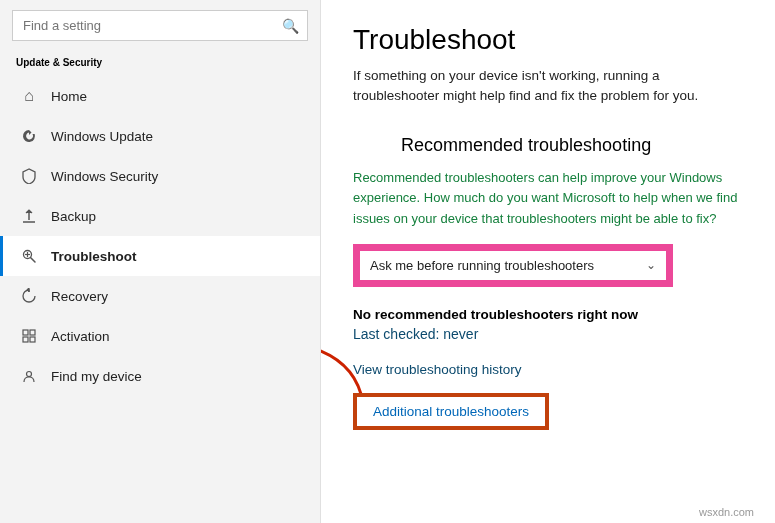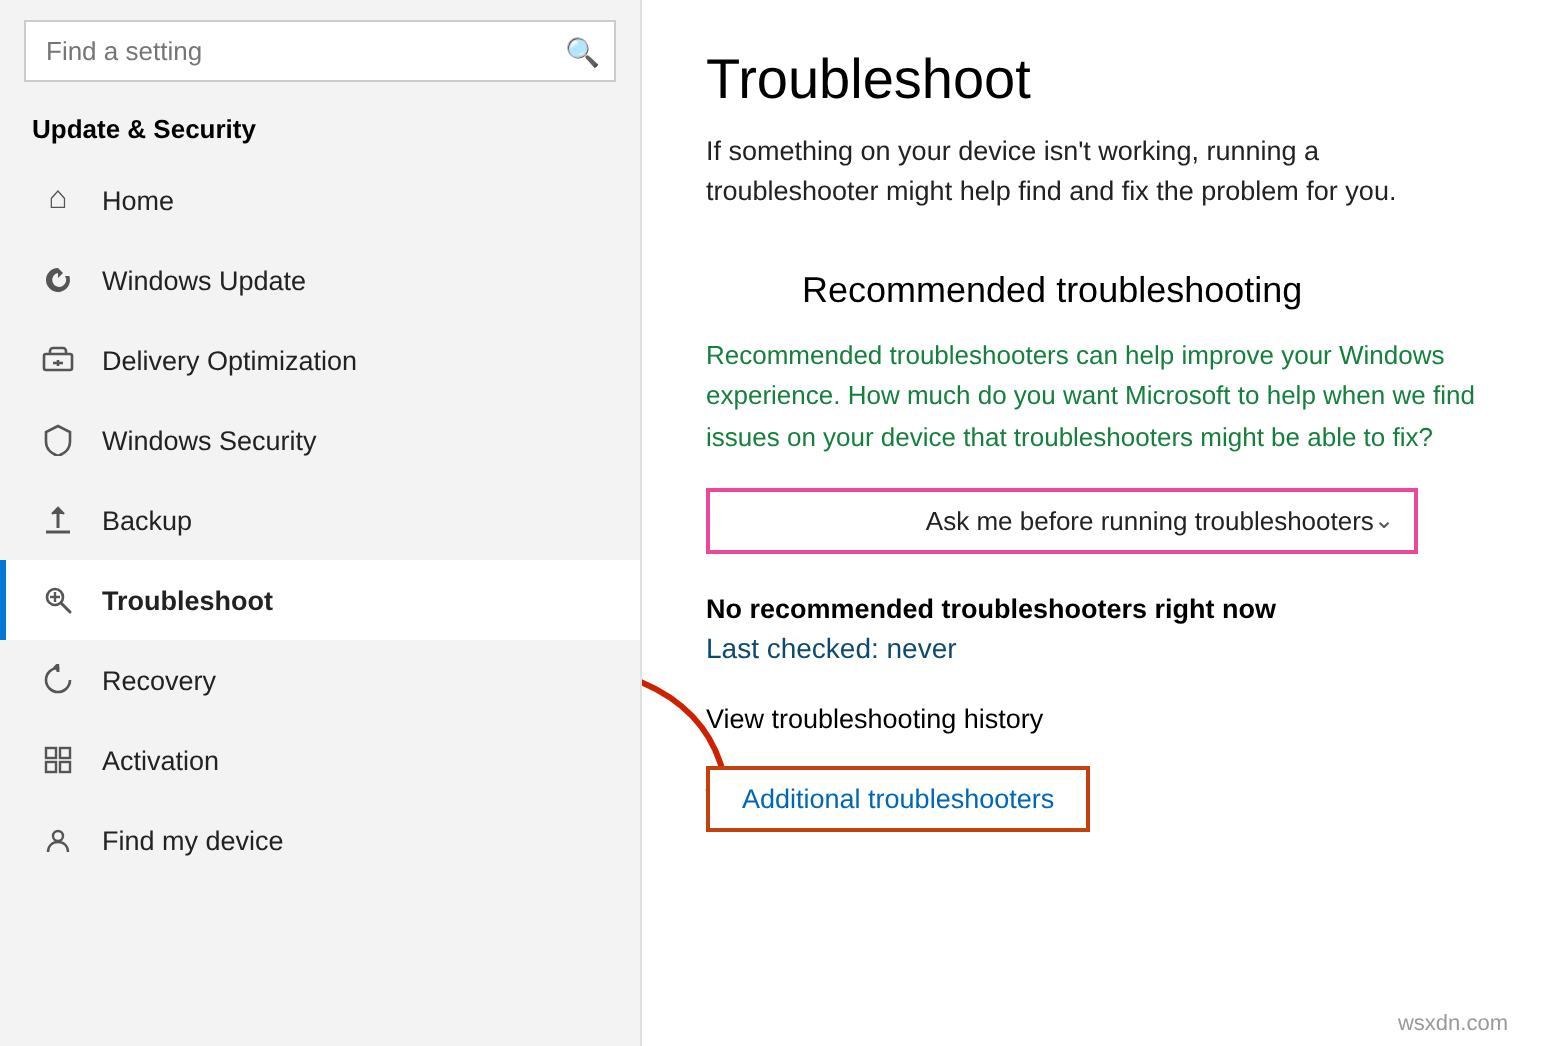--- a/index.html
+++ b/index.html
@@ -42,21 +42,21 @@
     }
     .sidebar-search .search-icon {
       position: absolute;
       right: 8px;
       top: 50%;
       transform: translateY(-50%);
       color: #555;
       font-size: 14px;
     }
     .sidebar-section-title {
-      font-size: 13px;
+      font-size: 10px;
       font-weight: 700;
       color: #000;
       padding: 4px 16px 8px 16px;
     }
     .nav-item {
       display: flex;
       align-items: center;
       padding: 10px 16px;
       cursor: pointer;
       font-size: 13.5px;
@@ -108,56 +108,56 @@
     }
     .section-body {
       font-size: 13px;
       color: #15803d;
       line-height: 1.6;
       margin-bottom: 14px;
     }
     .dropdown-select {
       display: flex;
       align-items: center;
-      border: 2px solid #ec4899;
+      border: 7px solid #ec4899;
       background: #fff;
       padding: 7px 10px;
       font-size: 13px;
       color: #222;
-      width: 356px;
+      width: 320px;
       cursor: pointer;
       margin-bottom: 20px;
-      justify-content: flex-end;
+      justify-content: space-between;
     }
     .dropdown-select .chevron {
       font-size: 12px;
       color: #555;
     }
     .no-troubleshooters {
       font-size: 13.5px;
       color: #000;
       font-weight: 700;
       margin-bottom: 4px;
     }
     .last-checked {
       font-size: 14px;
       color: #0c4a6e;
       margin-bottom: 20px;
     }
     .link-text {
       font-size: 13.5px;
-      color: #000000;
+      color: #0c4a6e;
       cursor: pointer;
       text-decoration: none;
       display: block;
       margin-bottom: 16px;
     }
     .additional-btn {
       display: inline-block;
-      border: 2px solid #c2410c;
+      border: 4px solid #c2410c;
       color: #0067b8;
       font-size: 13.5px;
       padding: 7px 16px;
       cursor: pointer;
       background: #fff;
       position: relative;
     }
     
     .arrow-container {
       position: relative;
@@ -198,31 +198,20 @@
       <span>Home</span>
     </div>
     <div class="nav-item">
       <span class="nav-icon">
         <svg width="16" height="16" viewBox="0 0 16 16" fill="none">
           <path d="M8 2a6 6 0 1 0 5.657 4H11.5A3.5 3.5 0 1 1 8 4.5V2z" fill="#555"></path>
           <path d="M8 2l2.5 2.5L8 7V2z" fill="#555"></path>
         </svg>
       </span>
       <span>Windows Update</span>
-    </div>
-    <div class="nav-item">
-      <span class="nav-icon">
-        <svg width="16" height="16" viewBox="0 0 16 16" fill="#555">
-          <rect x="1" y="5" width="14" height="8" rx="1" fill="none" stroke="#555" stroke-width="1.3"></rect>
-          <path d="M4 5V3.5A1.5 1.5 0 0 1 5.5 2h5A1.5 1.5 0 0 1 12 3.5V5" stroke="#555" stroke-width="1.3" fill="none"></path>
-          <line x1="8" y1="8" x2="8" y2="11" stroke="#555" stroke-width="1.3"></line>
-          <line x1="5.5" y1="9.5" x2="10.5" y2="9.5" stroke="#555" stroke-width="1.3"></line>
-        </svg>
-      </span>
-      <span>Delivery Optimization</span>
     </div>
     <div class="nav-item">
       <span class="nav-icon">
         <svg width="16" height="16" viewBox="0 0 16 16" fill="none">
           <path d="M8 1L2 4v5c0 3.3 2.5 5.7 6 7 3.5-1.3 6-3.7 6-7V4L8 1z" stroke="#555" stroke-width="1.3" fill="none"></path>
         </svg>
       </span>
       <span>Windows Security</span>
     </div>
     <div class="nav-item">

